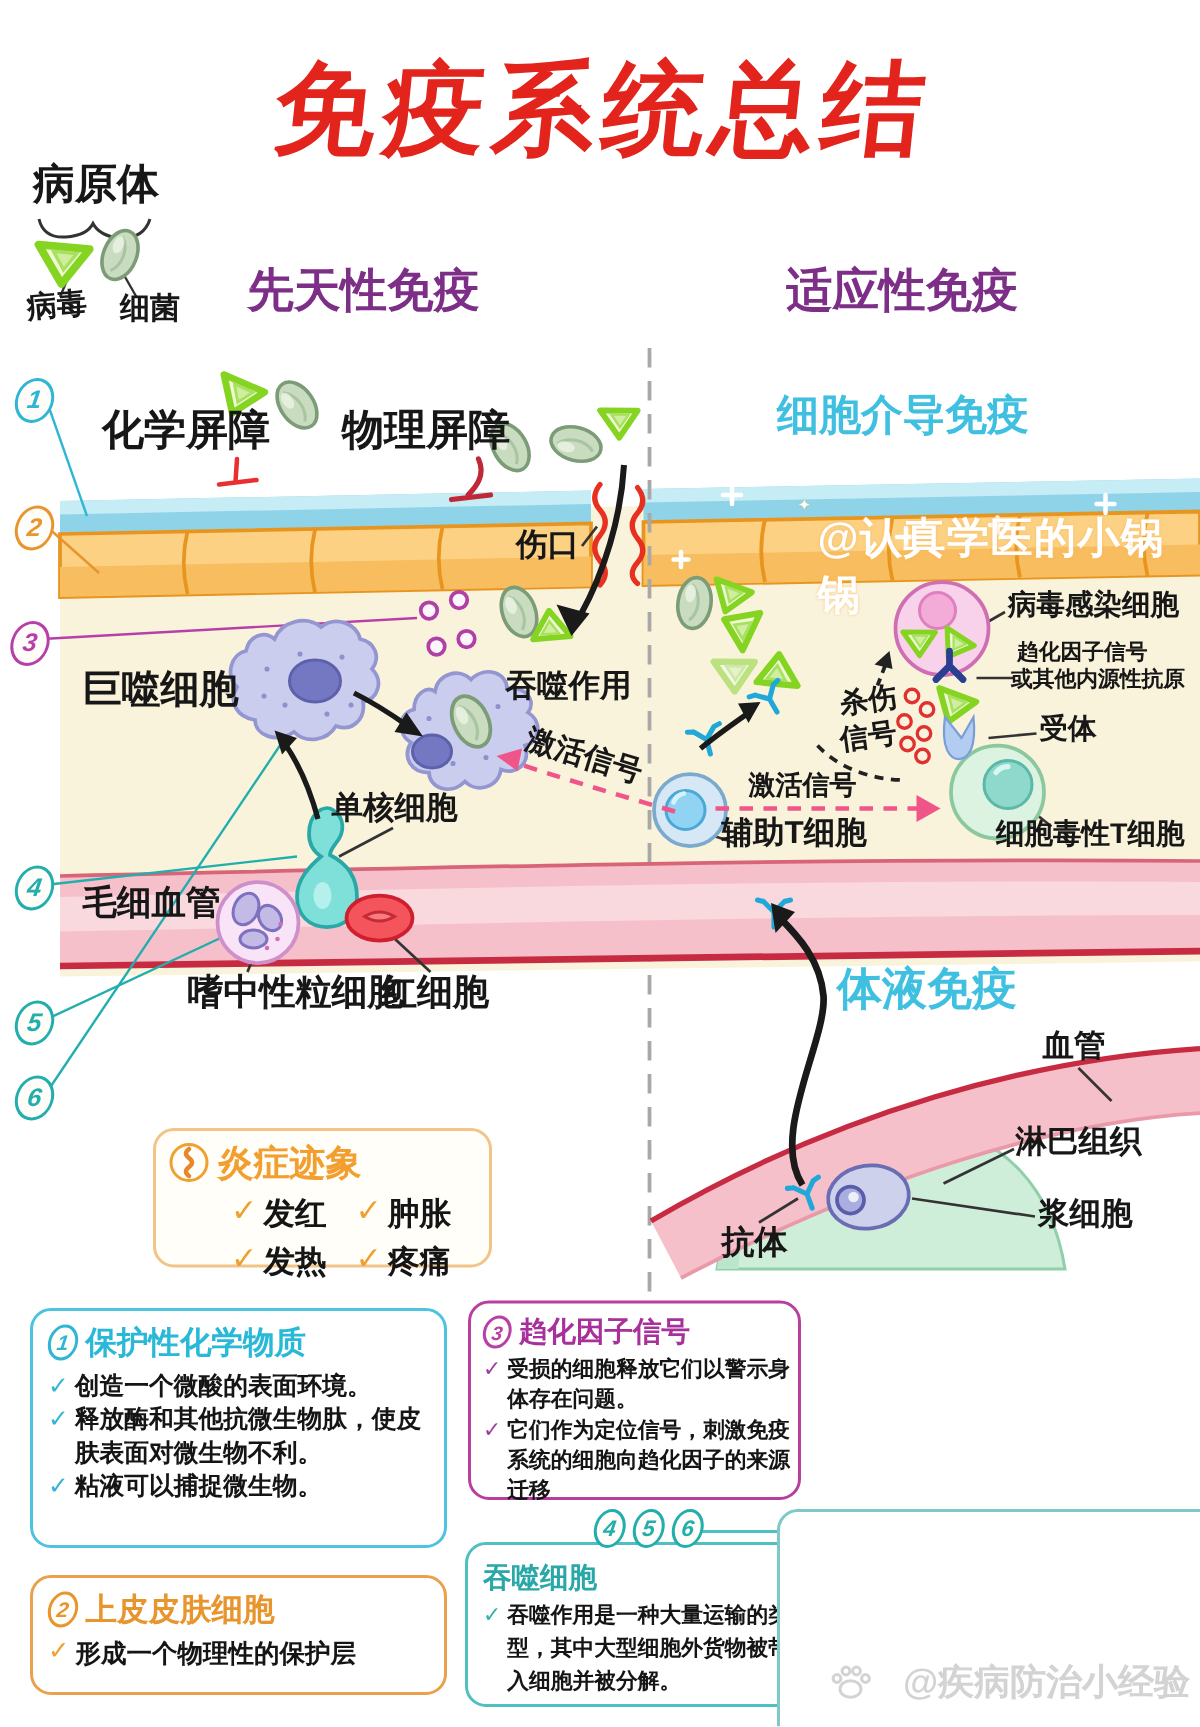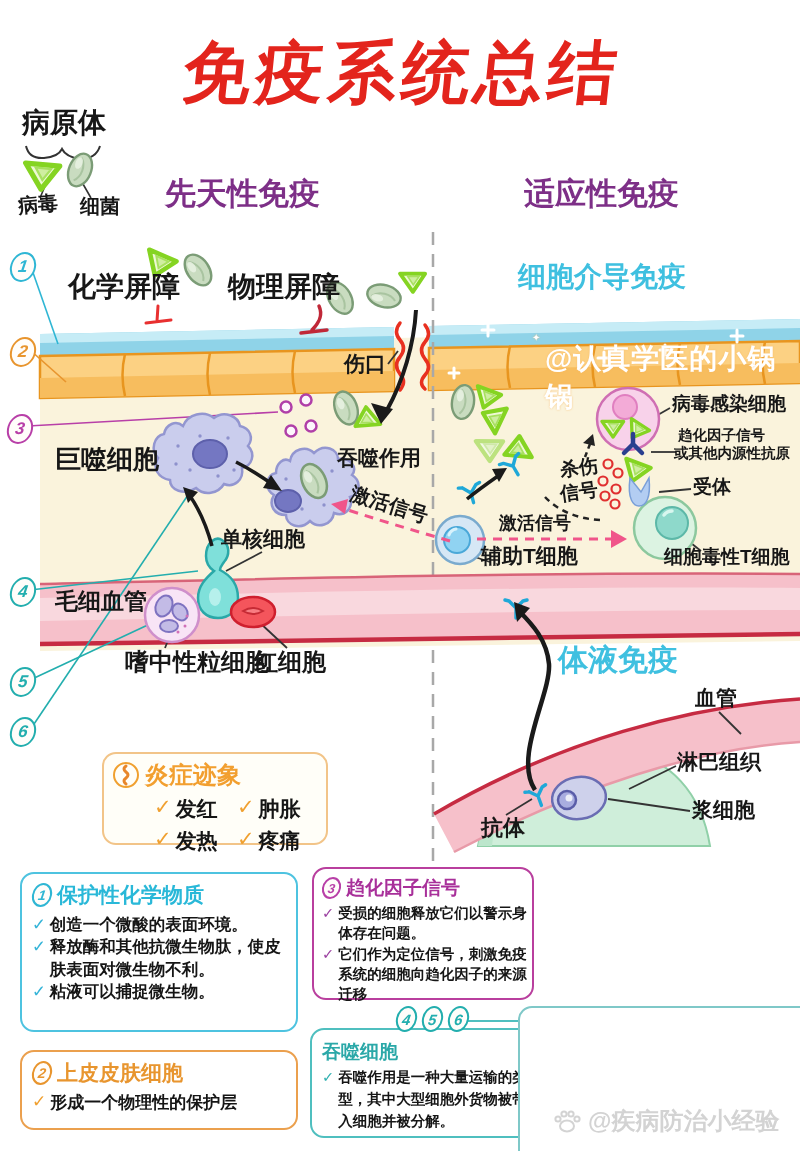--- a/index.html
+++ b/index.html
@@ -20,21 +20,21 @@
   .c-orange{color:#e8952e;border-color:#e8952e;}
   .c-magenta{color:#b83fa8;border-color:#b83fa8;}
   .c-teal{color:#23aeae;border-color:#23aeae;}
   .ibox{position:absolute;z-index:3;background:#ffffff;box-sizing:border-box;border-radius:14px;}
   .ibox .bt{display:flex;align-items:center;gap:5px;font-weight:800;margin-bottom:4px;}
   .item{display:flex;align-items:flex-start;font-weight:800;color:#151515;}
   .ck{font-weight:900;margin-right:4px;flex:none;}
   .ck-cyan{color:#35b4d8;} .ck-orange{color:#f0a030;} .ck-purple{color:#9a3fa0;} .ck-teal{color:#2fb0b0;}
   .wm-center{position:absolute;z-index:4;color:#ffffff;font-weight:800;letter-spacing:1px;
              text-shadow:0 0 2px rgba(250,180,90,.8);}
-  .wm-bottom{position:absolute;z-index:4;color:#d3d3d3;font-weight:800;display:flex;align-items:center;gap:6px;}
+  .wm-bottom{position:absolute;z-index:4;color:#d3d3d3;font-weight:800;display:flex;align-items:center;gap:20px;}
   .sparkle{position:absolute;z-index:4;color:#fff;text-shadow:0 0 2px rgba(250,180,90,.8);}
   .infl-title{color:#f29f2f;font-weight:800;}
   .grid2{display:grid;grid-template-columns:1fr 1fr;row-gap:4px;column-gap:2px;padding-left:42px;}
 </style>
 </head>
 <body>
 
 <div class="canvas">
 
   <svg id="art" width="800" height="1151" viewBox="0 0 800 1151">

